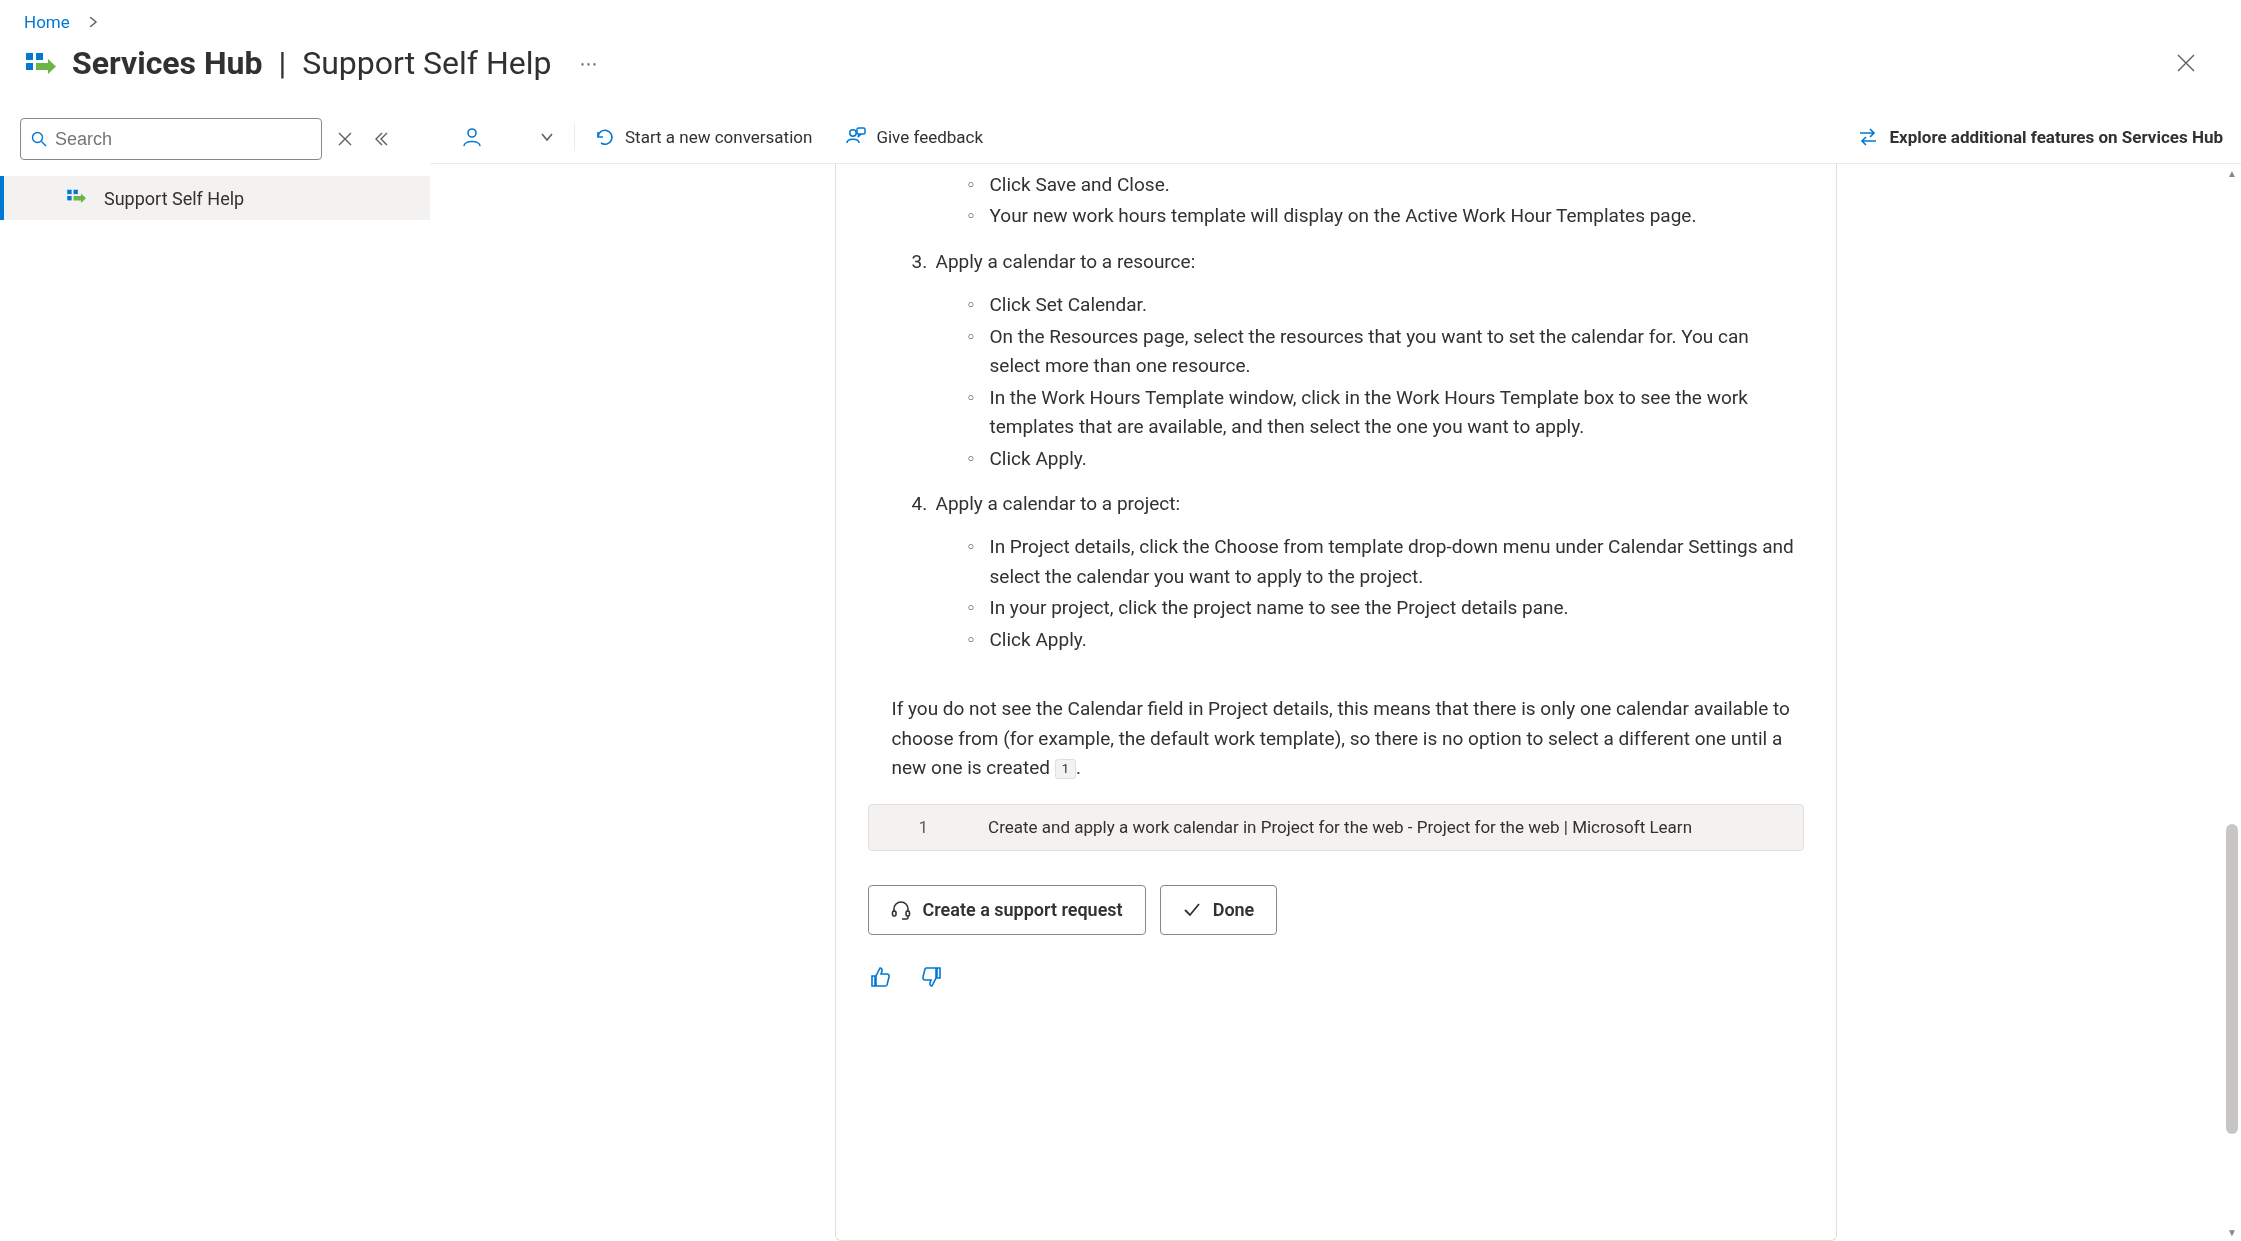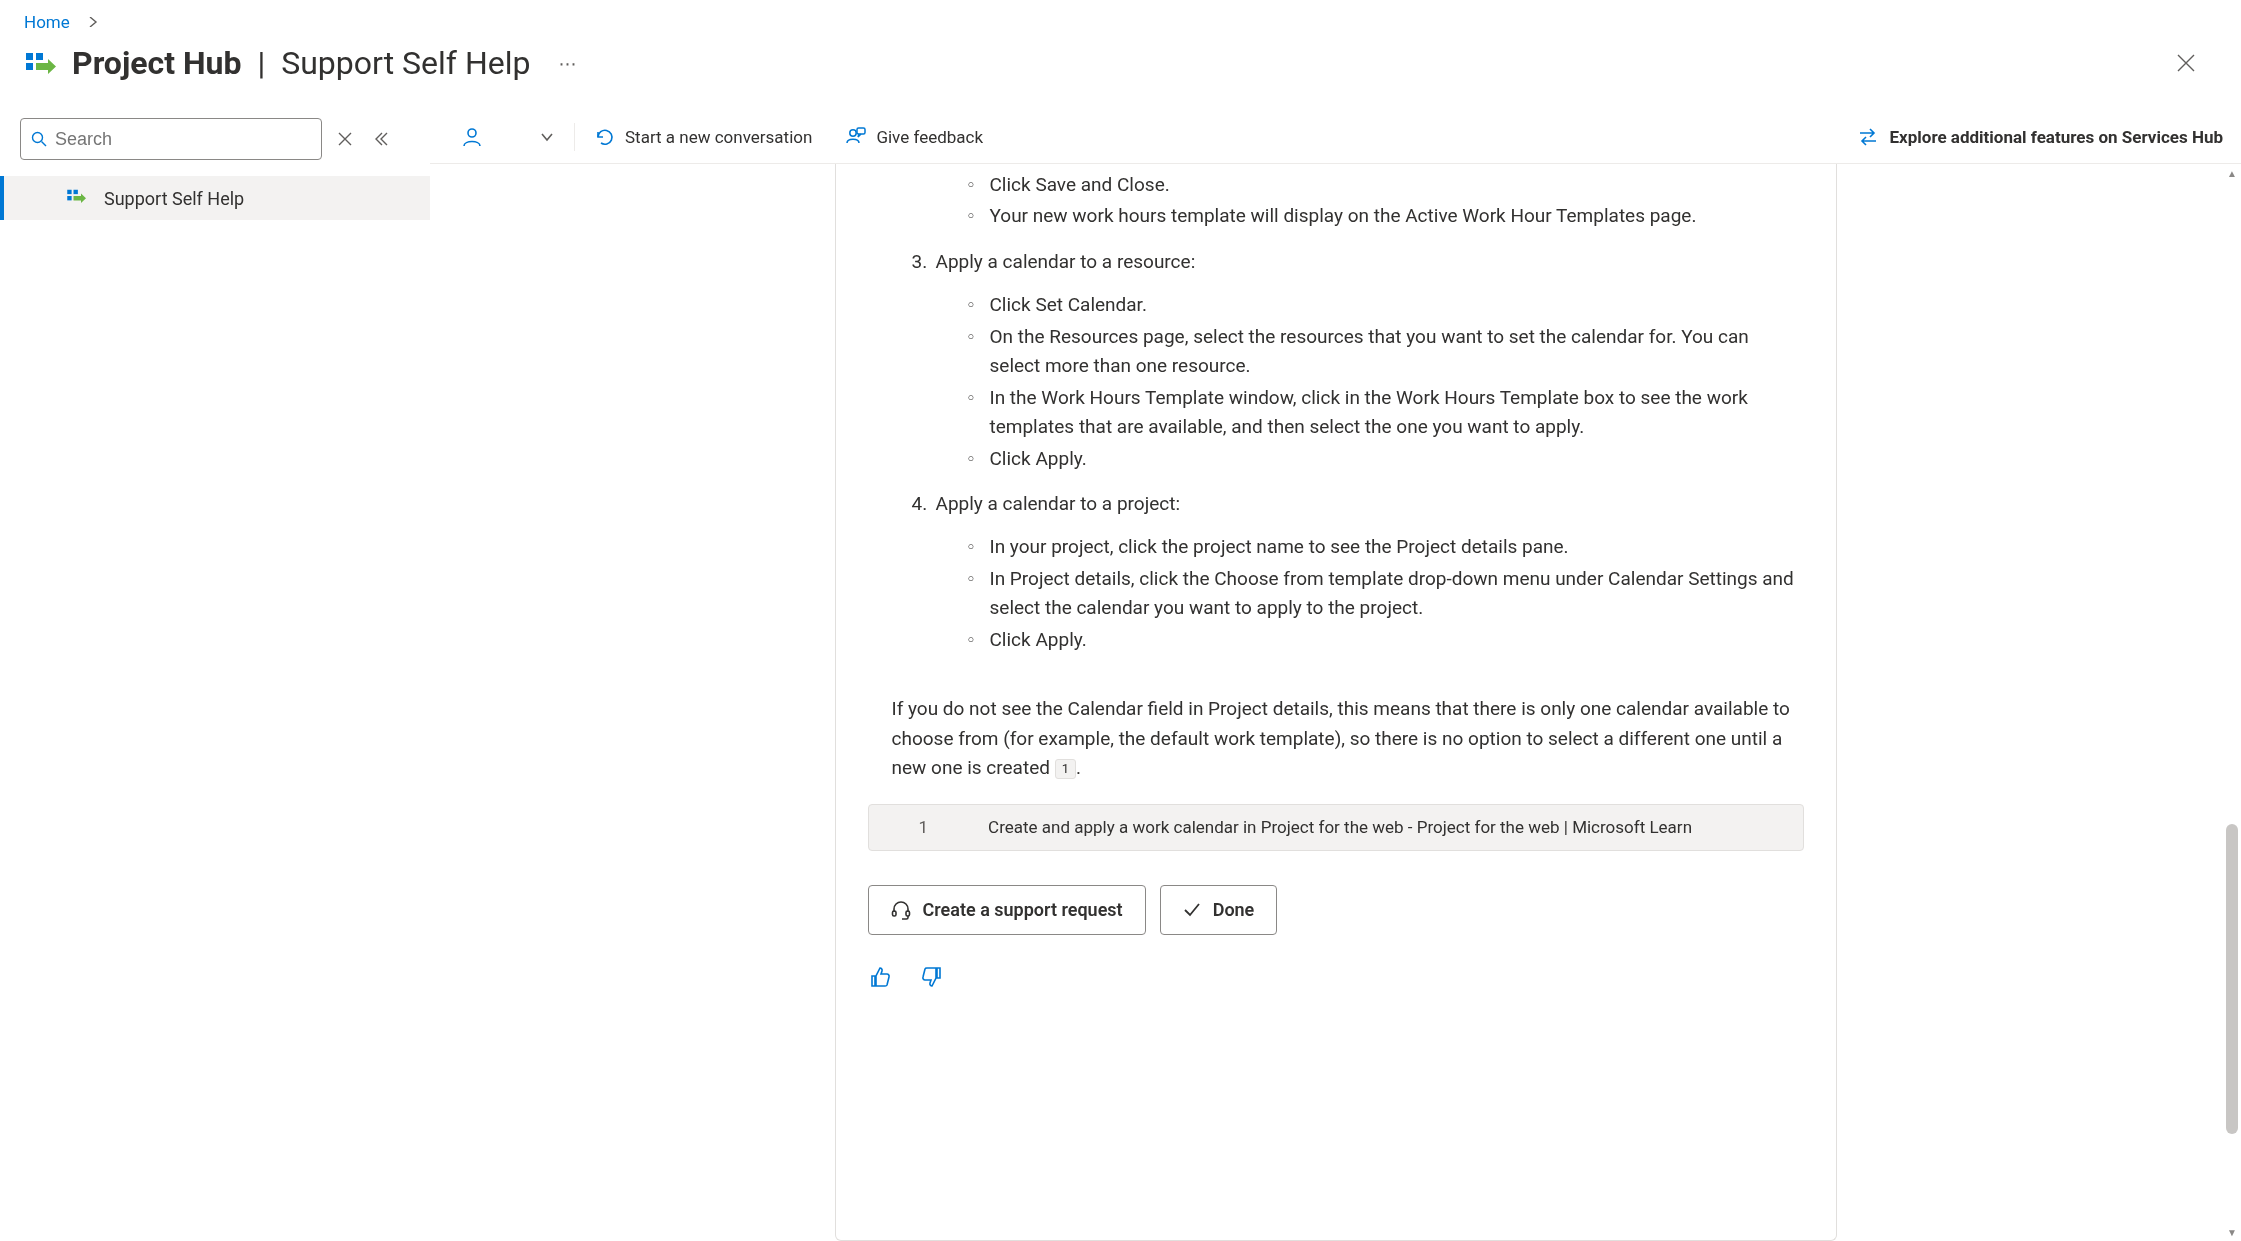--- a/index.html
+++ b/index.html
@@ -366,21 +366,21 @@
 <div class="title-row">
   <span class="logo-icon">
     <svg class="svc-logo" width="32" height="32" viewBox="0 0 32 32">
       <rect x="2" y="6" width="7" height="7" fill="#0078d4"></rect>
       <rect x="2" y="16" width="7" height="7" fill="#0078d4"></rect>
       <rect x="12" y="6" width="7" height="7" fill="#0078d4"></rect>
       <path d="M12 16 L28 16 L28 23 L12 23 Z M24 12 L32 19.5 L24 27 Z" fill="#6bb644"></path>
     </svg>
   </span>
   <span class="app-title">
-    <strong>Project Hub</strong>
+    <strong>Services Hub</strong>
     <span class="divider-pipe">|</span>
     <span>Support Self Help</span>
   </span>
   <span class="more-icon">⋯</span>
   <span class="spacer"></span>
   <span class="close-icon">
     <svg width="18" height="18" viewBox="0 0 18 18">
         <path d="M1 1 L17 17 M17 1 L1 17" stroke="#605e5c" stroke-width="1.4" fill="none"></path>
       </svg>
   </span>
@@ -496,22 +496,22 @@
             <li>On the Resources page, select the resources that you want to set the calendar for. You can select more than one resource.</li>
             <li>In the Work Hours Template window, click in the Work Hours Template box to see the work templates that are available, and then select the one you want to apply.</li>
             <li>Click Apply.</li>
           </ul>
 
           <div class="numbered">
             <span class="num">4.</span>
             <span>Apply a calendar to a project:</span>
           </div>
           <ul class="sublist">
+            <li>In Project details, click the Choose from template drop-down menu under Calendar Settings and select the calendar you want to apply to the project.</li>
             <li>In your project, click the project name to see the Project details pane.</li>
-            <li>In Project details, click the Choose from template drop-down menu under Calendar Settings and select the calendar you want to apply to the project.</li>
             <li>Click Apply.</li>
           </ul>
 
           <div class="paragraph">
             <span>If you do not see the Calendar field in Project details, this means that there is only one calendar available to choose from (for example, the default work template), so there is no option to select a different one until a new one is created</span>
             <span class="inline-ref">1</span><span>.</span>
           </div>
 
           <div class="ref-block">
             <span class="ref-num">1</span>

